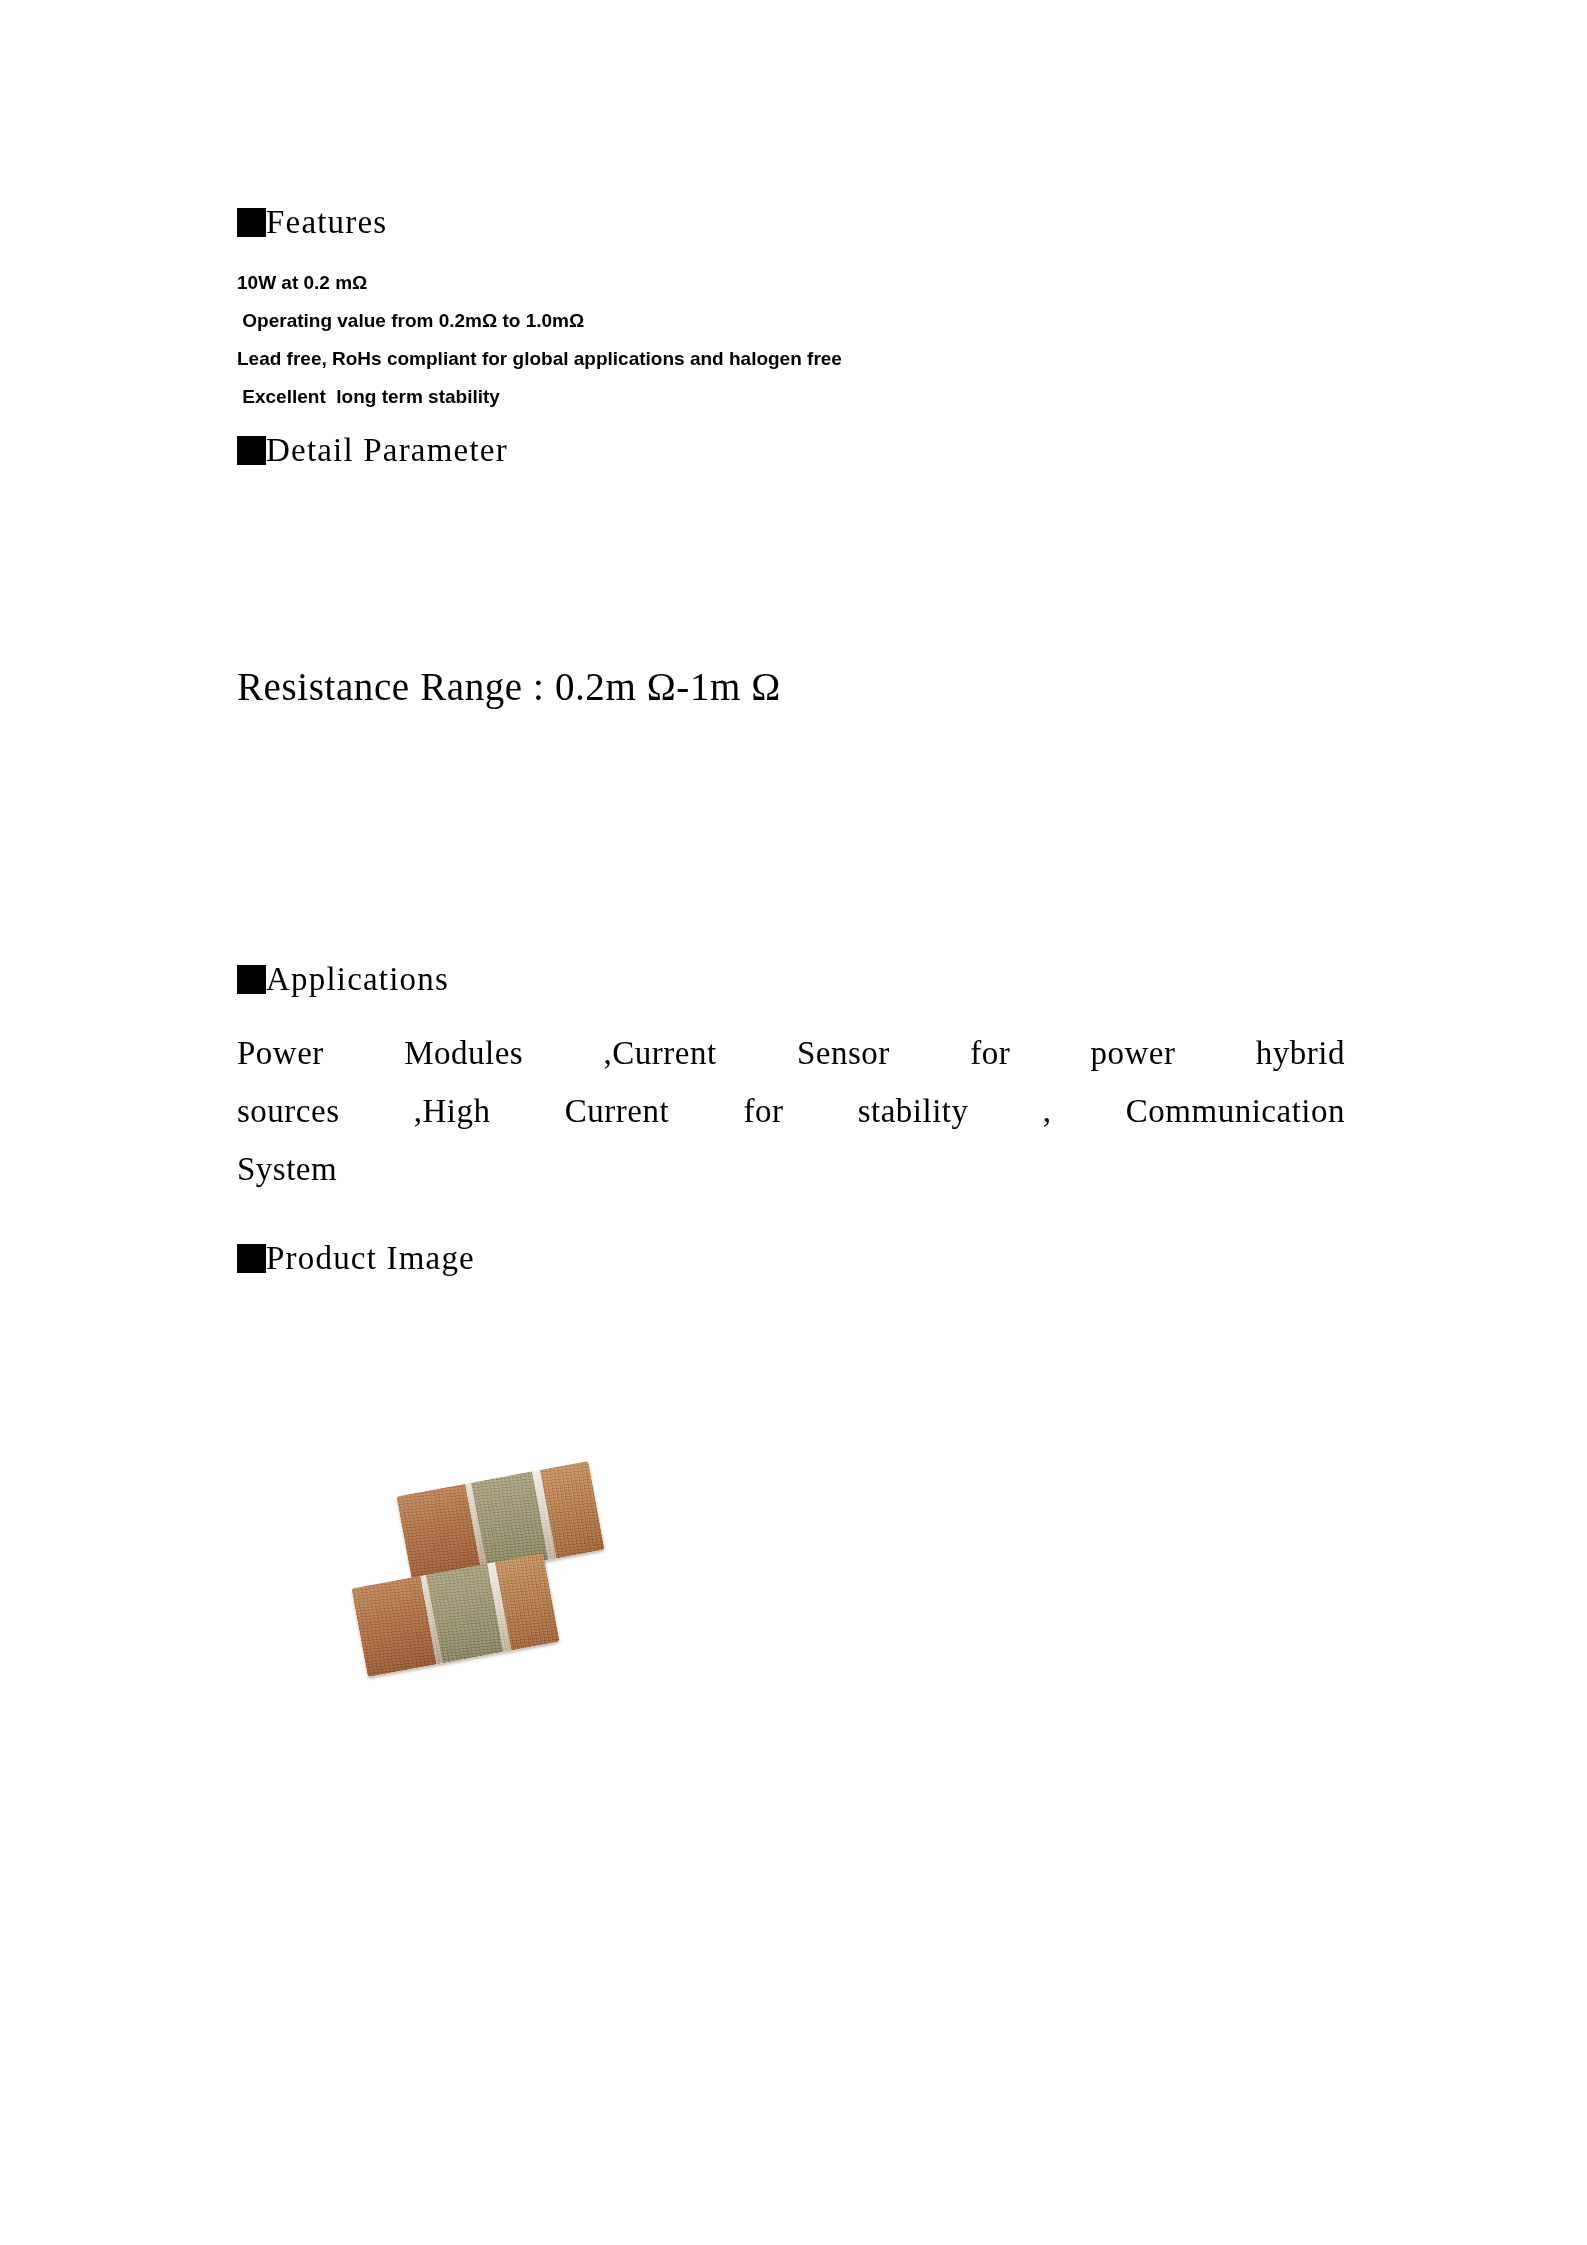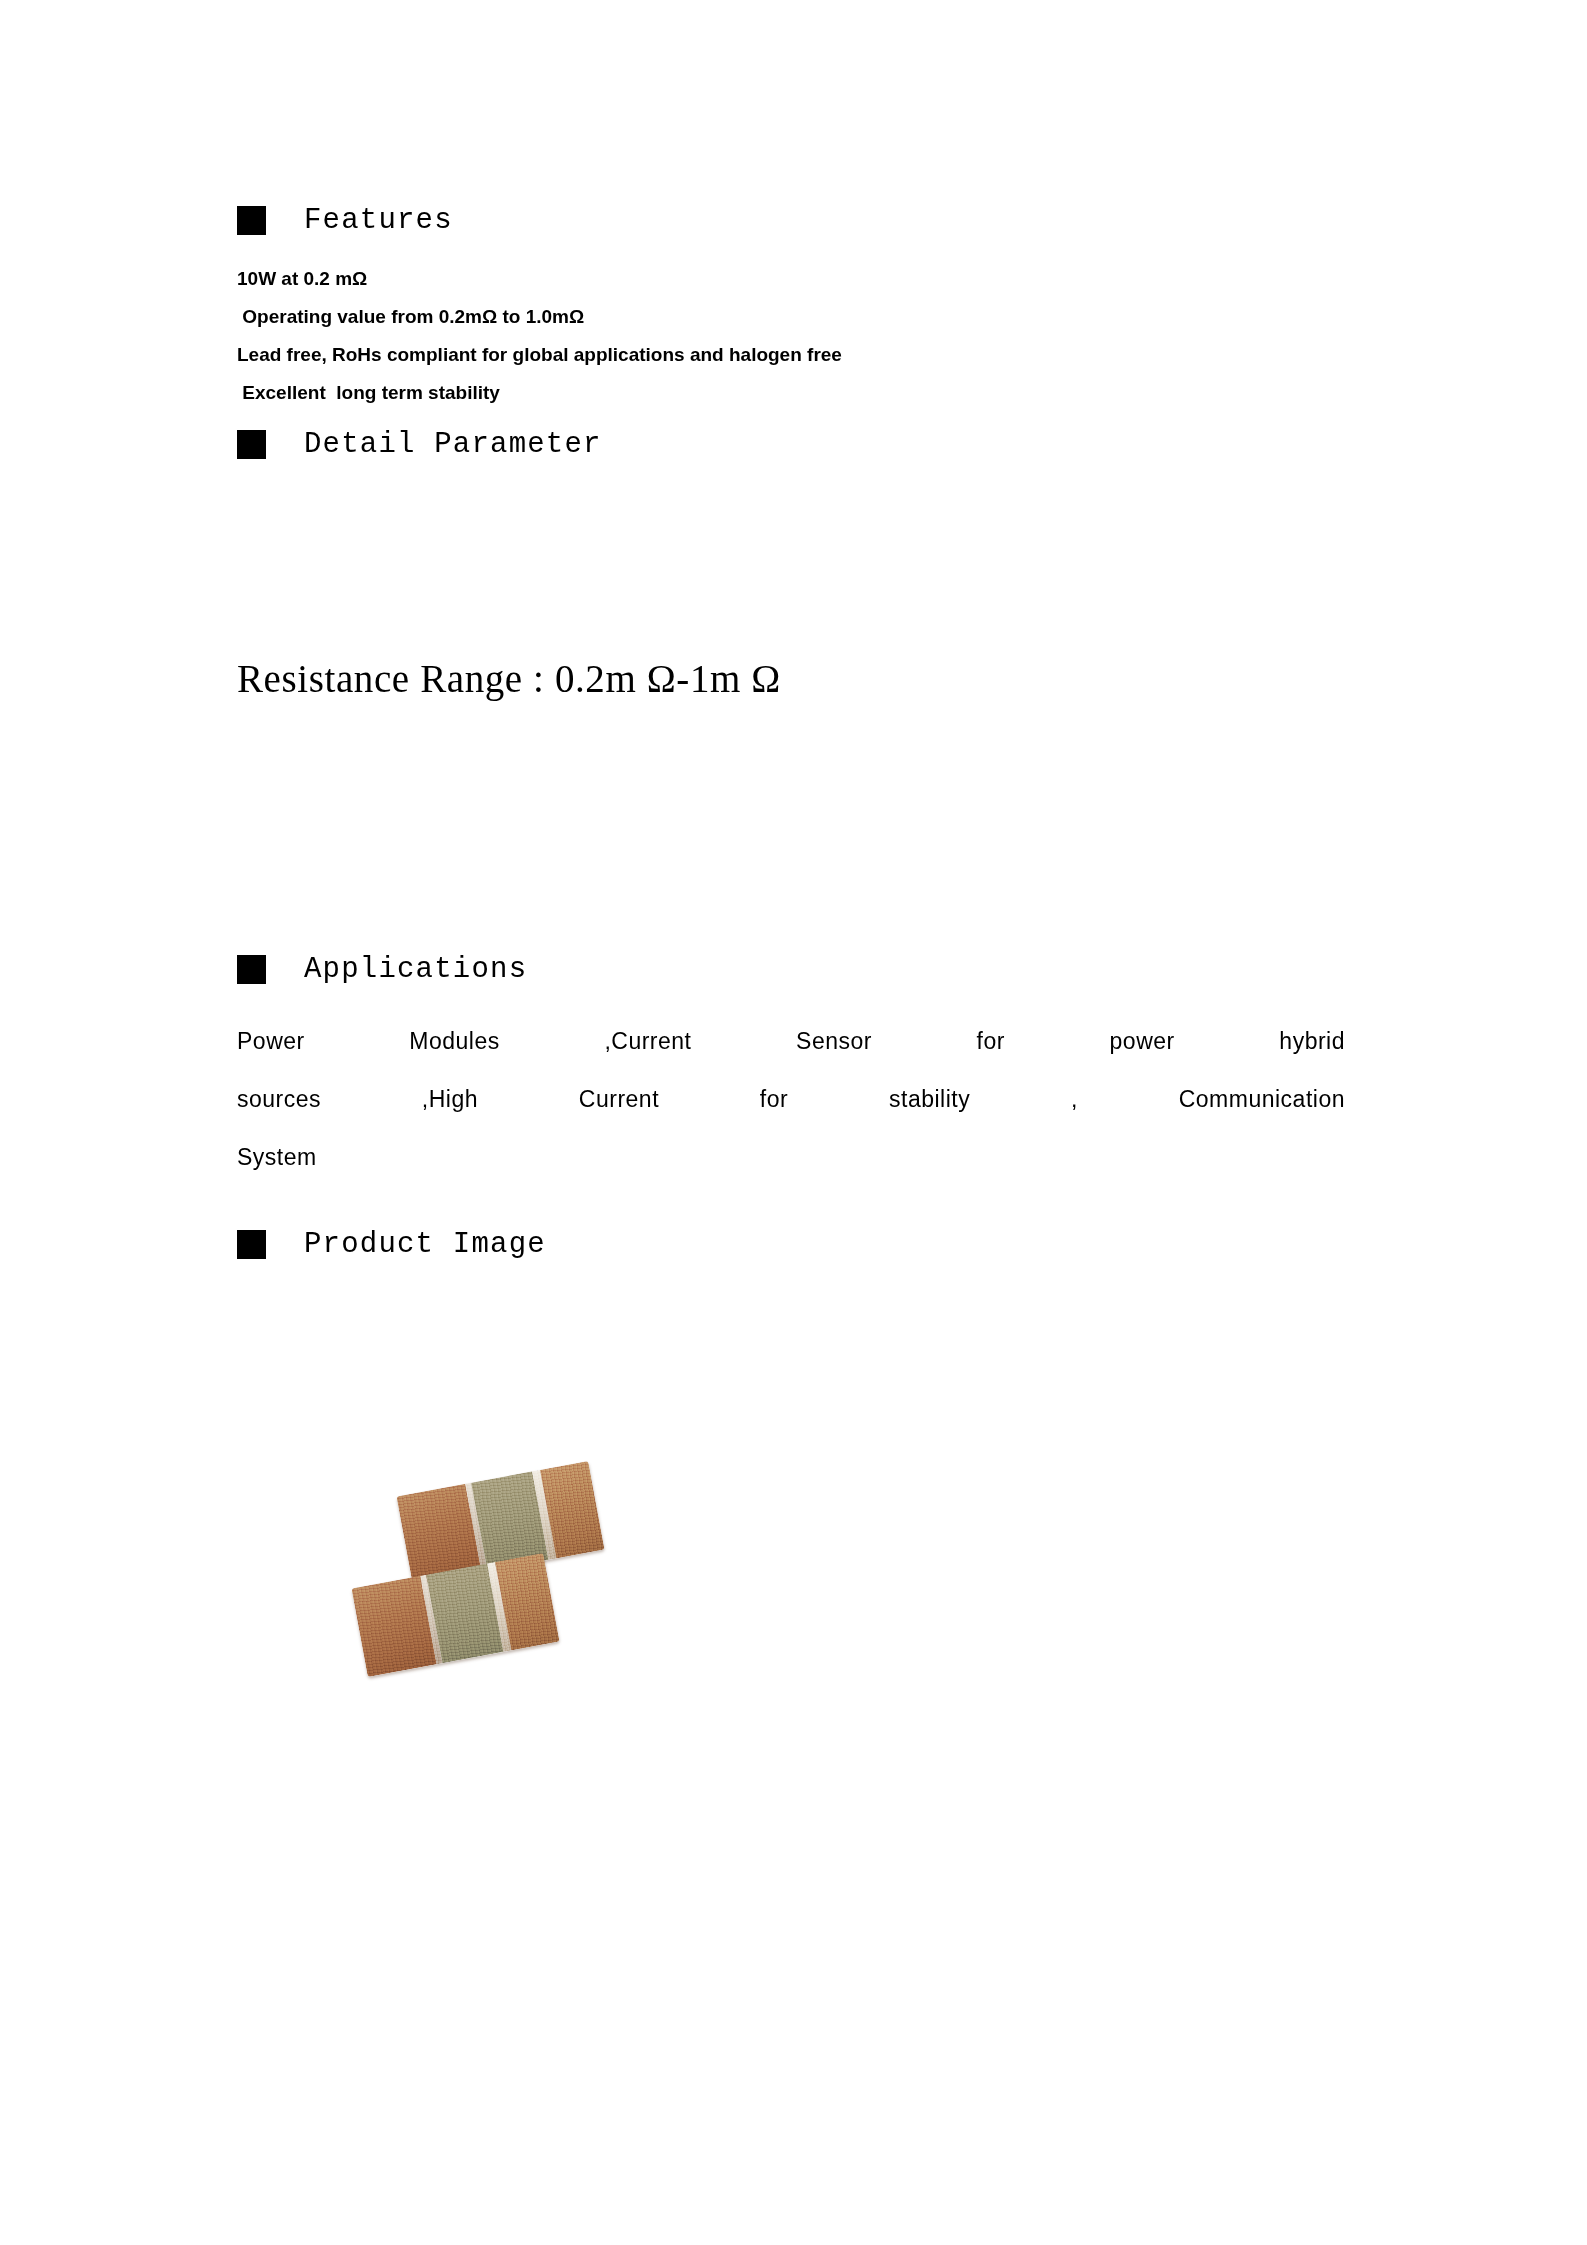--- a/index.html
+++ b/index.html
@@ -37,24 +37,23 @@
     align-items: center;
     line-height: 1;
   }
   .bullet {
     width: 29px;
     height: 29px;
     background: #000000;
     flex: 0 0 auto;
   }
   .heading-text {
-    font-family: Liberation Mono, monospace;
-    font-size: 29px;
+    font-family: Liberation Serif, serif;
+    font-size: 33px;
     letter-spacing: 1.2px;
-    margin-left: 38px;
     white-space: pre;
   }
 
   
   .features {
     margin-top: 25px;
     font-family: "Liberation Sans", sans-serif;
     font-weight: bold;
     font-size: 19px;
     line-height: 38px;
@@ -75,22 +74,22 @@
     font-family: "Liberation Serif", serif;
     font-size: 39px;
     line-height: 76px;
     white-space: pre;
     letter-spacing: 0.6px;
   }
 
   
   .apps-body {
     margin-top: 28px;
-    font-family: Liberation Sans, sans-serif;
-    font-size: 23px;
+    font-family: Liberation Serif, serif;
+    font-size: 33px;
     line-height: 58px;
     letter-spacing: 0.5px;
     text-align: justify;
     text-align-last: left;
   }
   .apps-body .ln {
     display: block;
     text-align: justify;
     text-align-last: justify;
   }

